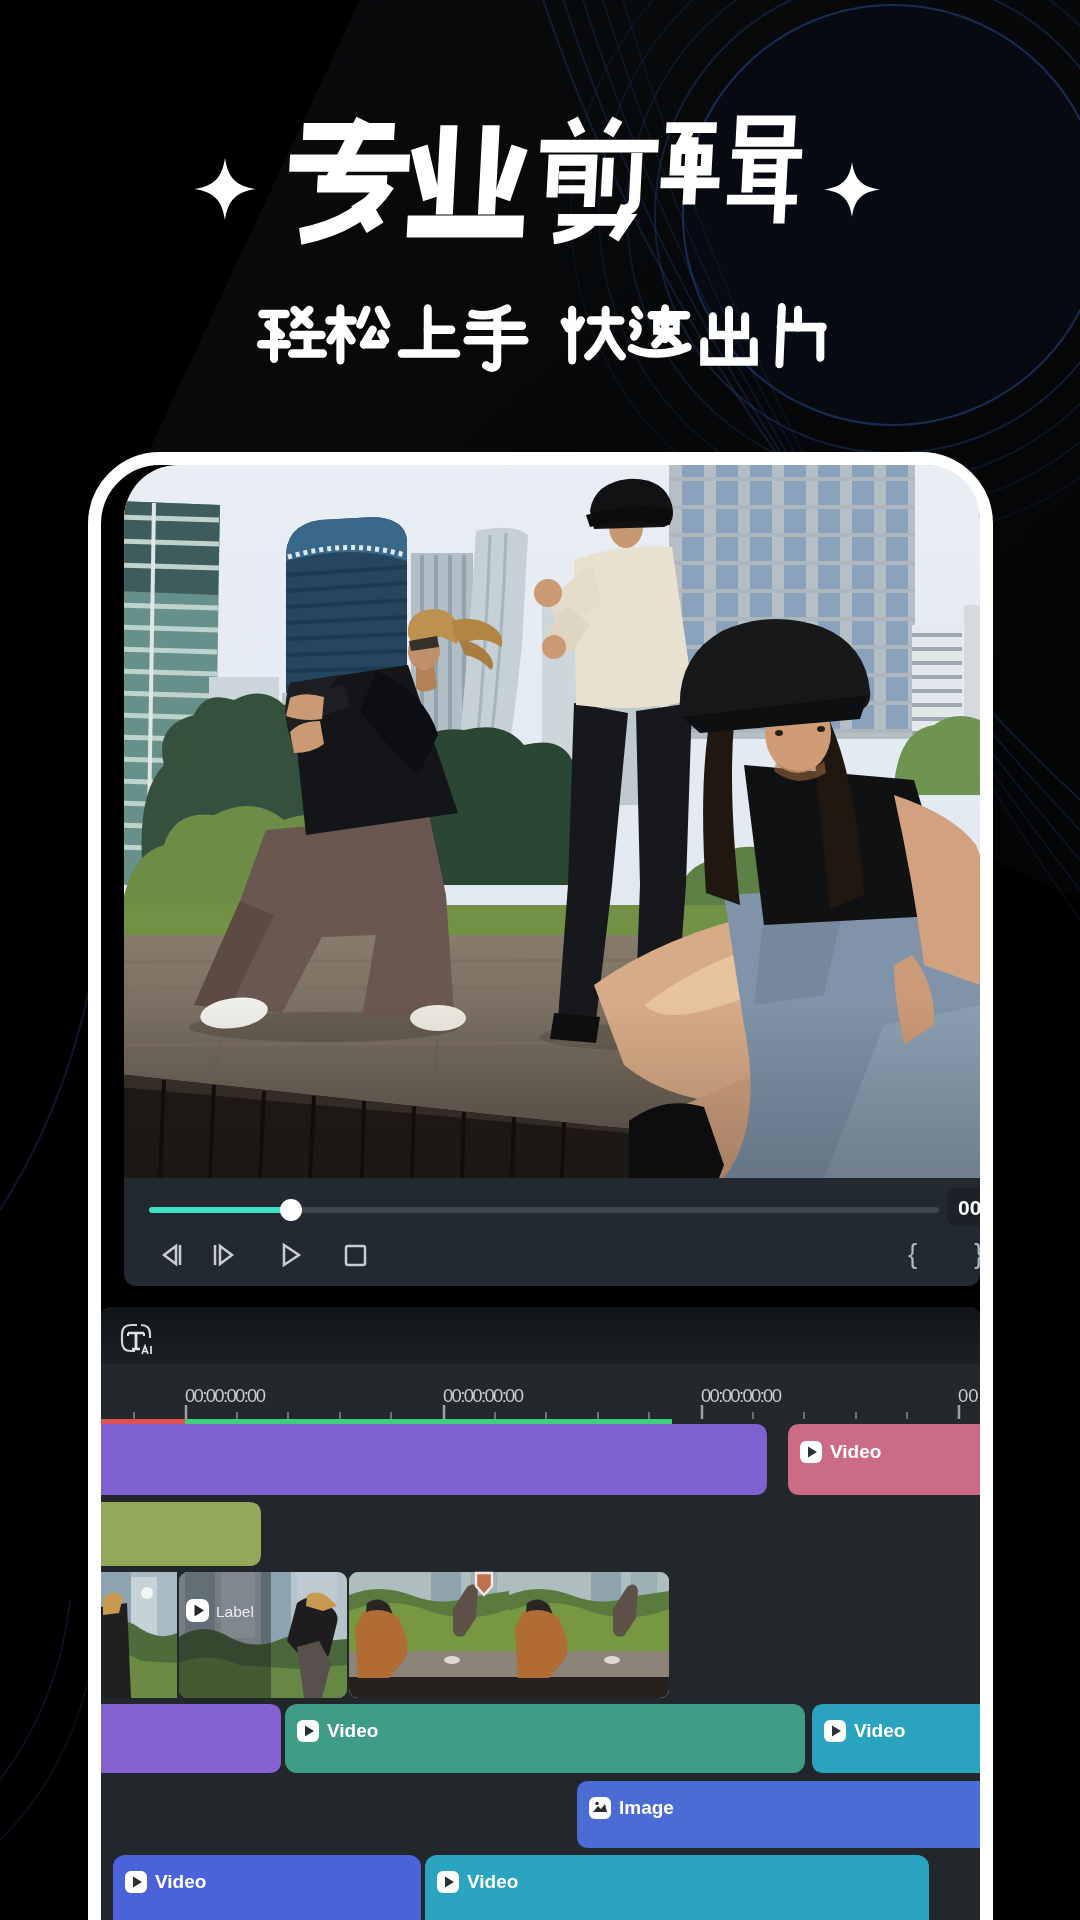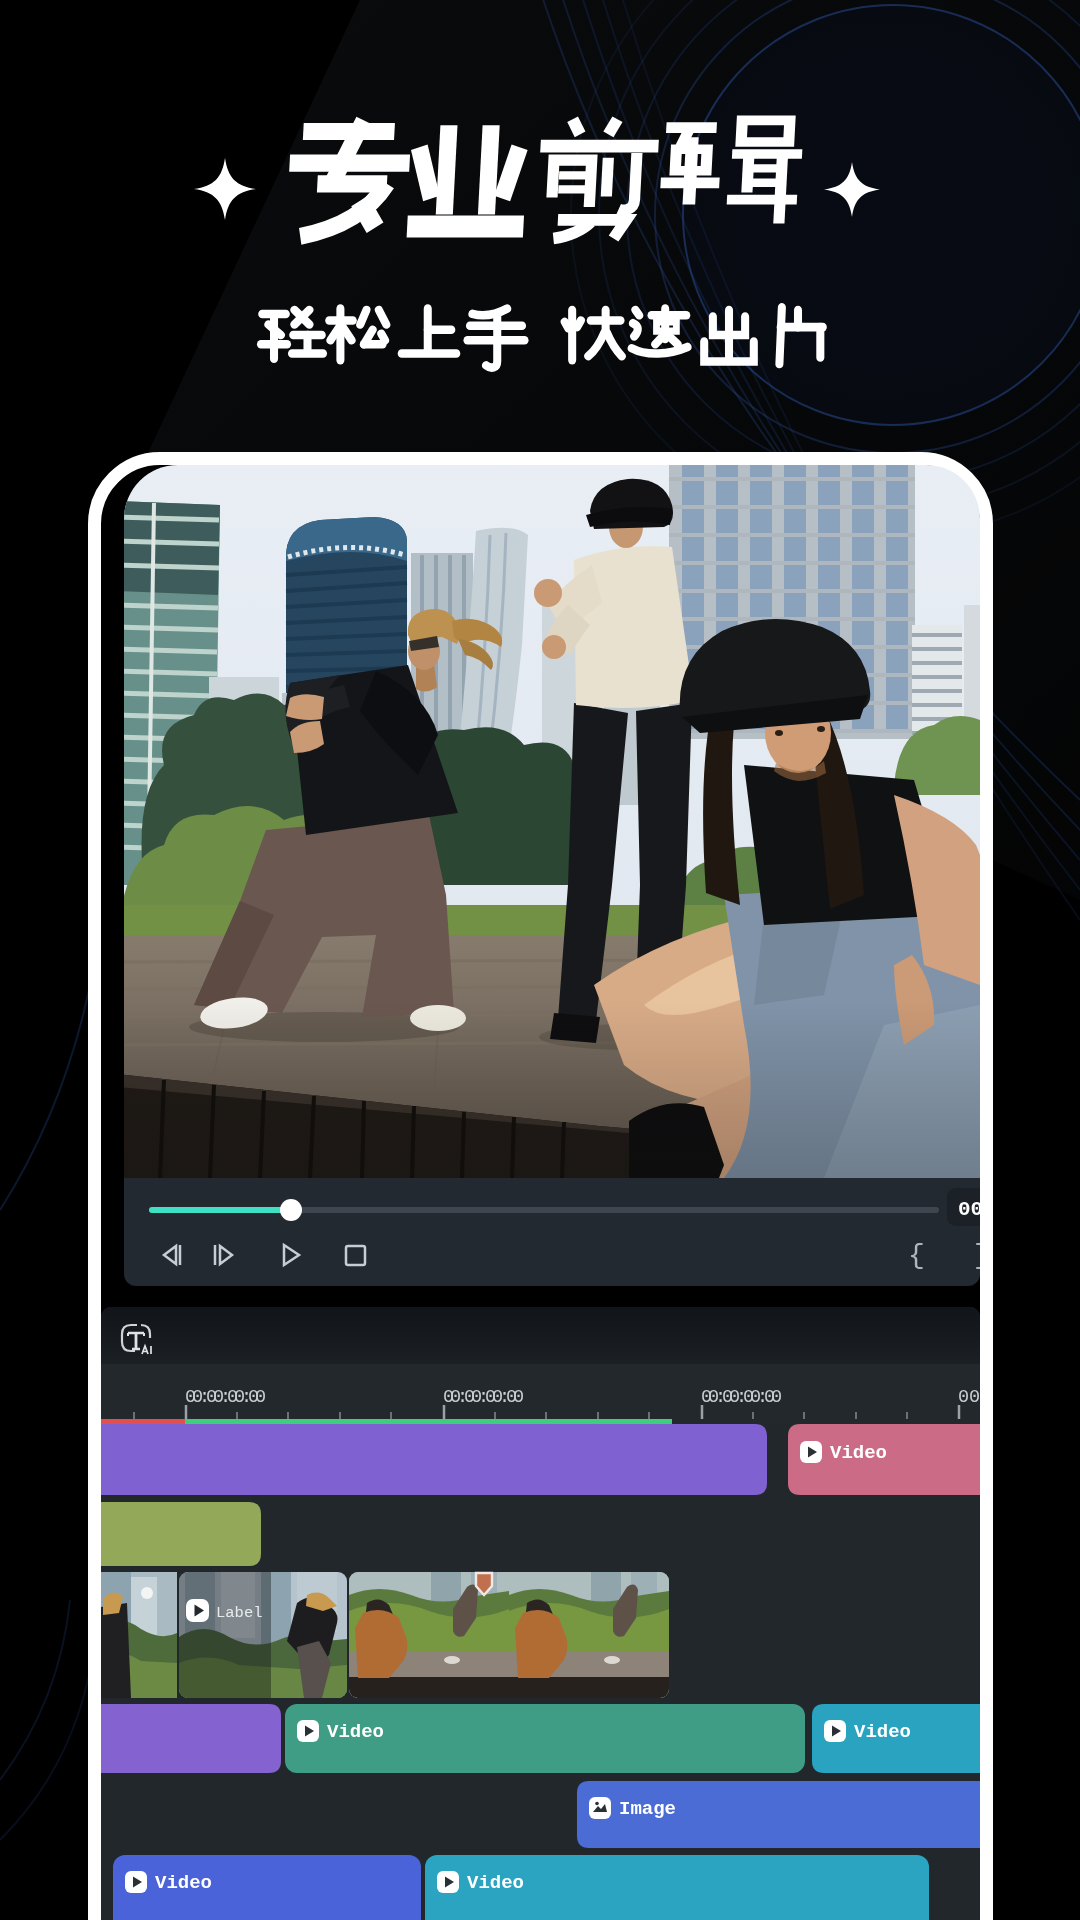--- a/index.html
+++ b/index.html
@@ -1,17 +1,17 @@
 <!DOCTYPE html>
 <html><head>
 <meta charset="utf-8">
 <style>
   html,body{margin:0;padding:0;background:#000;}
   #page{position:relative;width:1080px;height:1920px;overflow:hidden;background:#000;
-        font-family:Liberation Mono, monospace;}
+        font-family:Liberation Sans, sans-serif;}
 
   .abs{position:absolute;}
 </style>
 </head>
 <body>
 <div id="page">
 
   <svg class="abs" style="left:0;top:0" width="1080" height="1920" viewBox="0 0 1080 1920">
     <defs>
       <linearGradient id="slab" x1="0" y1="0" x2="1" y2="1">

